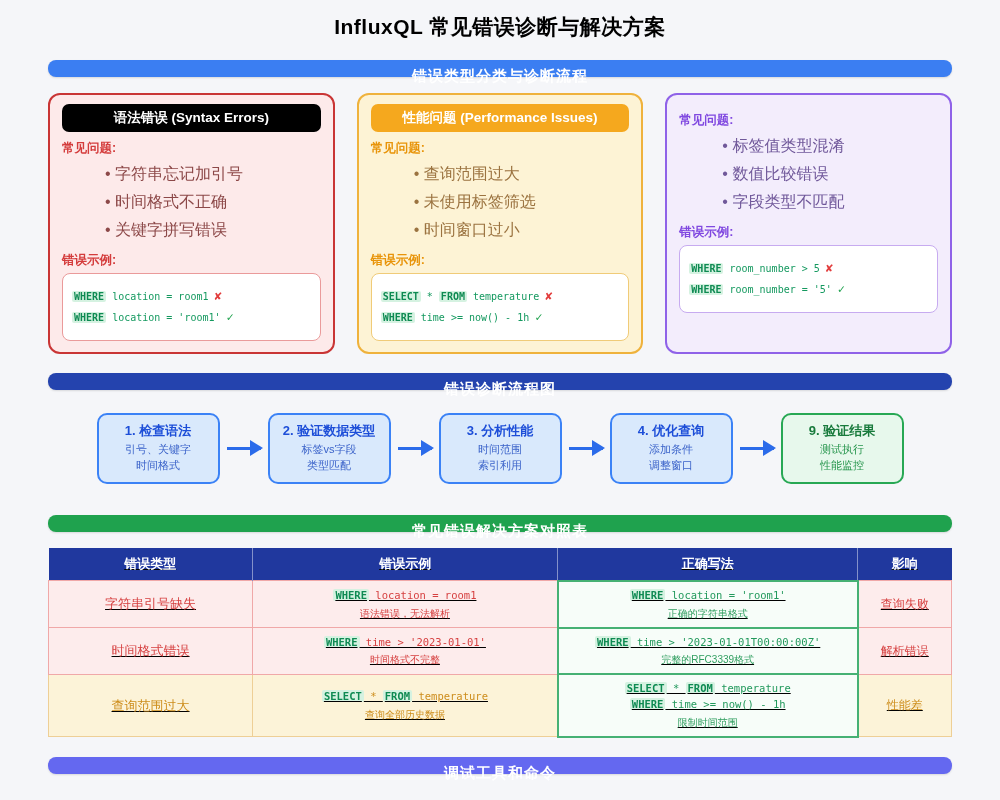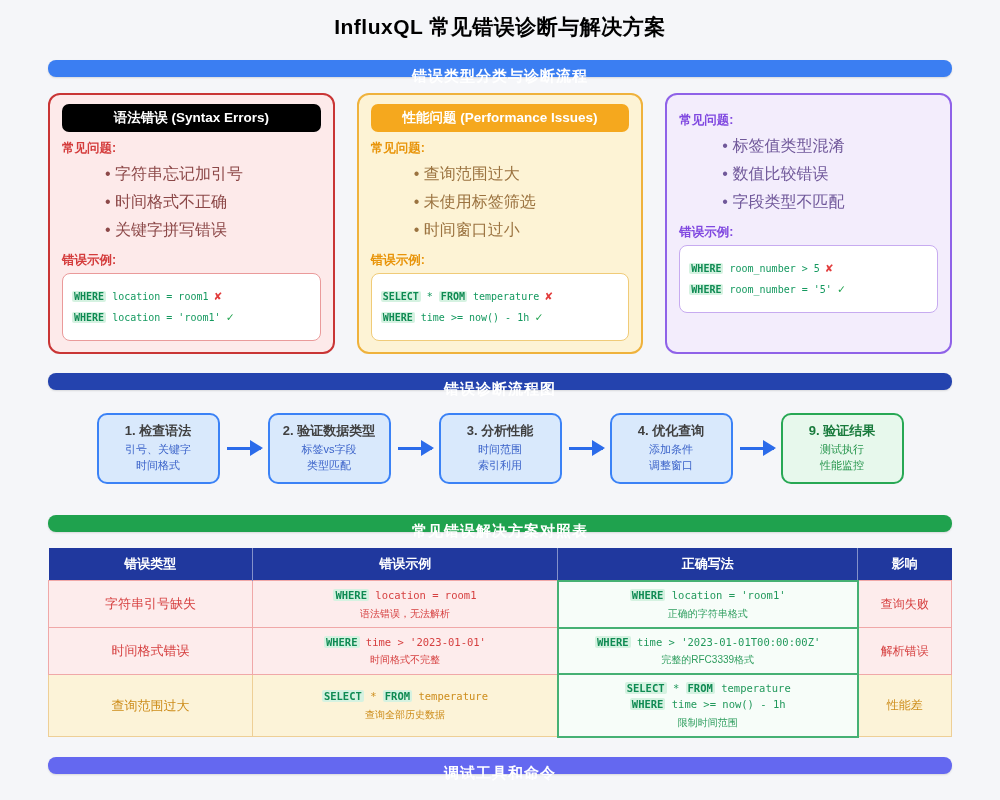--- a/index.html
+++ b/index.html
@@ -47,31 +47,31 @@
   .theme-purple { border-color:#8f62e8; background:#f3edfc; }
   .theme-purple .card-header { background:#8b5cf6; }
   .theme-purple .card-label  { color:#8049e0; }
   .theme-purple li   { color:#70589a; }
   .theme-purple .code-box { border-color:#c7abf0; }
 
   
   .flow-row { margin-top:23px; display:flex; justify-content:center; align-items:center; }
   .flow-box { width:123px; min-height:64px; background:#d9e9fc; border:2px solid #3b82f6; border-radius:10px;
               text-align:center; padding:7px 3px 8px; margin:0 7px; }
-  .flow-box .step-title { font-size:13px; font-weight:bold; color:#404040; margin-bottom:2px; }
+  .flow-box .step-title { font-size:13px; font-weight:bold; color:#1d4ed8; margin-bottom:2px; }
   .flow-box .step-sub   { font-size:11px; color:#3b63c9; line-height:1.45; }
   .flow-box.green { background:#e7f8ec; border-color:#27a854; }
   .flow-box.green .step-title { color:#187a3c; }
   .flow-box.green .step-sub   { color:#28964e; }
   .flow-arrow { position:relative; width:34px; height:3px; background:#2b6bea; flex:none; }
   .flow-arrow::after { content:""; position:absolute; right:-2px; top:-7px;
                        border-left:13px solid #2b6bea; border-top:8px solid transparent; border-bottom:8px solid transparent; }
 
   
-  table.sol { margin-top:16px; width:100%; border-collapse:collapse; table-layout:fixed; }
+  table.sol { margin-top:16px; width:100%; border-collapse:collapse; table-layout:fixed;text-decoration:underline; }
   table.sol th { background:#20389e; color:#fff; font-size:13px; font-weight:bold; padding:7px 4px;
                  border-right:1px solid rgba(255,255,255,.45); }
   table.sol th:last-child { border-right:none; }
   table.sol td { text-align:center; vertical-align:middle; padding:6px 6px; height:43px; }
   tr.r-error td { background:#fdecec; border:1px solid #f0a8a8; }
   tr.r-warn  td { background:#fcf3d8; border:1px solid #eecf96; }
   td .code { font-family:"DejaVu Sans Mono", monospace; font-size:10.5px; line-height:1.5; white-space:nowrap; }
   td .note { font-size:10px; margin-top:3px; }
   tr.r-error .c-type, tr.r-error .c-impact, tr.r-error .c-wrong .code, tr.r-error .c-wrong .note { color:#d64040; }
   tr.r-warn  .c-type, tr.r-warn  .c-impact, tr.r-warn  .c-wrong .code, tr.r-warn  .c-wrong .note { color:#cd8d1c; }

